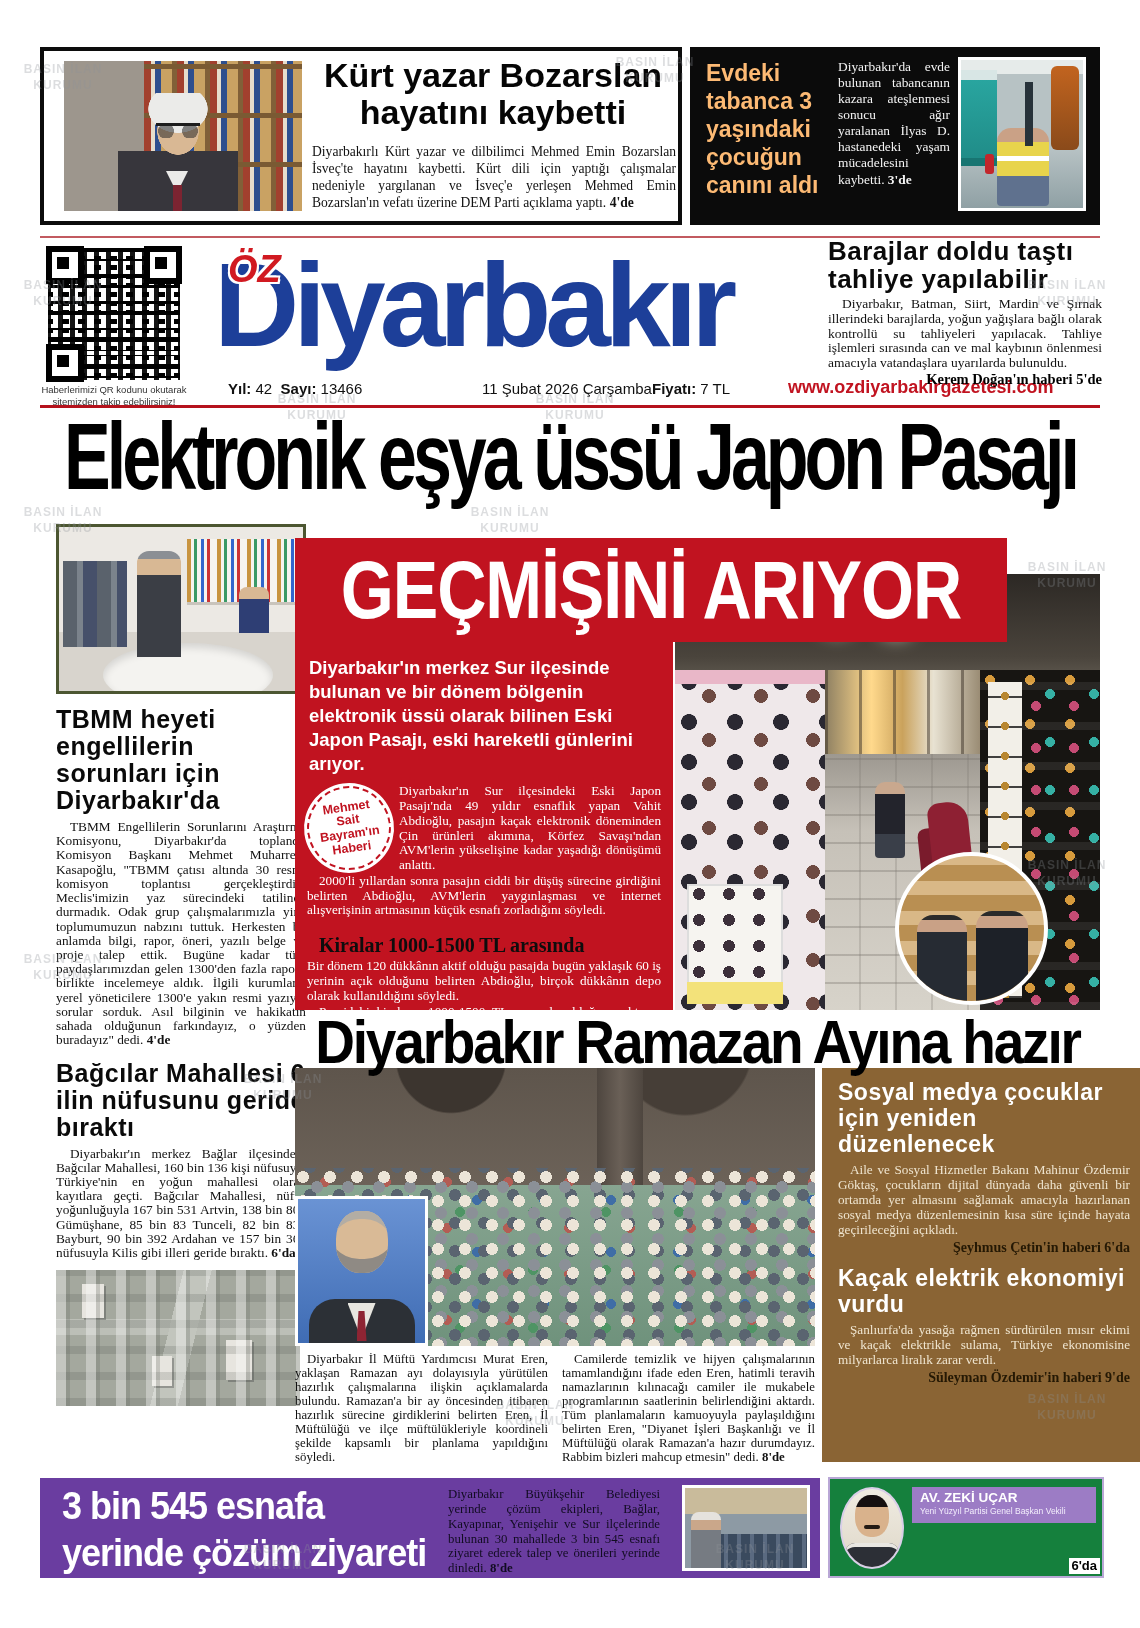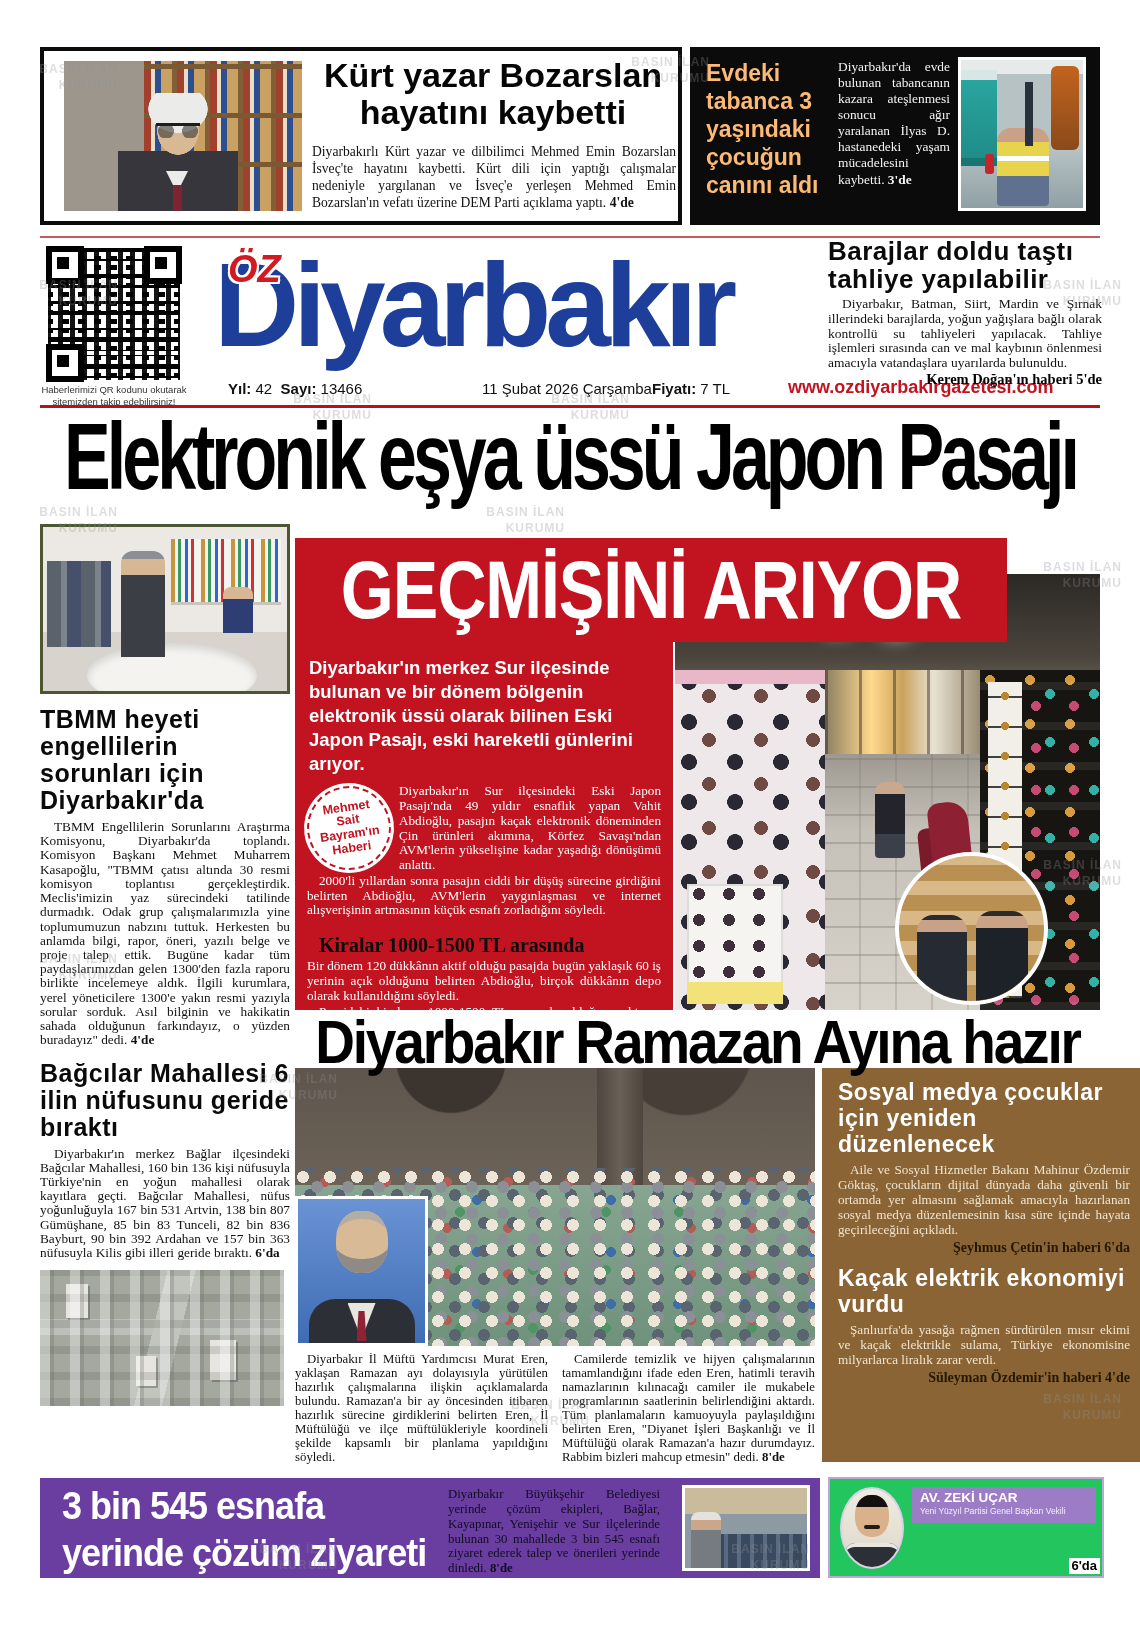--- a/index.html
+++ b/index.html
@@ -2,21 +2,21 @@
 <html><head>
 <meta charset="utf-8">
 <style>
   html,body{margin:0;padding:0;background:#fff;}
   #page{position:relative;width:1140px;height:1628px;background:#fff;overflow:hidden;
         font-family:"Liberation Serif",serif;}
   b{font-weight:bold;}
 
   
   .wm{position:absolute;z-index:9;pointer-events:none;opacity:.30;color:#8d9298;
-      font:800 12px/1.3 "Liberation Sans",sans-serif;text-align:right;width:110px;letter-spacing:1px;}
+      font:800 12px/1.3 "Liberation Sans",sans-serif;text-align:center;width:110px;letter-spacing:1px;}
 
   
   .tlbox{position:absolute;left:40px;top:47px;width:642px;height:178px;border:4px solid #0c0c0c;
          background:#fff;box-sizing:border-box;}
   .bzp{position:absolute;left:20px;top:10px;width:238px;height:150px;overflow:hidden;
        background:linear-gradient(90deg,#9d968d 0 80px,#caa76f 80px);}
   .bzp::before{content:"";position:absolute;left:80px;right:0;top:0;bottom:0;
        background-image:repeating-linear-gradient(0deg,transparent 0 44px,#7a5a33 44px 49px),
        repeating-linear-gradient(90deg,#a2402e 0 7px,#e7ddcb 7px 11px,#2e4f8e 11px 17px,#c9a263 17px 28px,#816038 28px 33px);}
   .bzp .fig{position:absolute;left:54px;bottom:0;width:120px;height:118px;
@@ -77,21 +77,21 @@
   .bar-head{margin:0 0 4px;font:800 26px/1.06 "Liberation Sans",sans-serif;letter-spacing:.5px;color:#0a0a0a;}
   .bar-body{margin:0;font:13.5px/1.09 "Liberation Serif",serif;text-align:justify;color:#111;text-indent:14px;}
   .bar-by{margin:1px 0 0;font:700 14.5px/1.1 "Liberation Serif",serif;text-align:right;color:#000;}
 
   
   .mainhead{position:absolute;left:40px;top:410px;width:1060px;text-align:center;z-index:2;}
   .mainhead span{display:inline-block;font:800 70px/1 "Liberation Sans",sans-serif;color:#000;
       letter-spacing:-4px;white-space:nowrap;transform:scale(1.0,1.34);transform-origin:center top;}
 
   
-  .rail{position:absolute;left:40px;top:524px;width:250px;height:946px;overflow:hidden;z-index:1;}
+  .rail{position:absolute;left:56px;top:524px;width:250px;height:946px;overflow:hidden;z-index:1;}
   .tbp{position:relative;width:244px;height:164px;border:3px solid #4c5631;overflow:hidden;
       background:linear-gradient(180deg,#ece9e4 0 64%,#d8d4cd 64%);}
   .tbp::before{content:"";position:absolute;right:6px;top:12px;width:110px;height:66px;
       background-color:#f6f4f0;
       background-image:repeating-linear-gradient(90deg,#c89440 0 4px,transparent 4px 7px,#3a9a66 7px 10px,transparent 10px 14px,#3366cc 14px 17px,transparent 17px 20px,#cc3333 20px 23px,transparent 23px 30px);
       background-size:100% 14px;background-repeat:repeat-y;box-shadow:inset 0 -3px #c9c4bc;}
   .tbp::after{content:"";position:absolute;left:44px;bottom:-16px;width:170px;height:64px;border-radius:50%;
       background:#f4f3f0;box-shadow:inset 0 4px 8px rgba(0,0,0,.14);}
   .tbp .f1{position:absolute;left:78px;top:24px;width:44px;height:106px;border-radius:12px 12px 0 0;z-index:1;
       background:linear-gradient(180deg,#8b8f94 0 8px,#d8b894 8px 24px,#3b3e45 24px);}
@@ -226,21 +226,21 @@
   .purp-body{position:absolute;left:408px;top:9px;width:212px;margin:0;
       font:12.8px/1.16 "Liberation Serif",serif;color:#120c22;text-align:justify;}
   .esp{position:absolute;left:642px;top:7px;width:122px;height:80px;border:3px solid #fff;overflow:hidden;
       background:linear-gradient(180deg,#c9bb9b 0 26px,#8d9aa4 26px);}
   .esp::before{content:"";position:absolute;left:30px;right:0;bottom:0;height:34px;
       background:repeating-linear-gradient(90deg,#3a4a5e 0 9px,#5a6a80 9px 13px);}
   .esp::after{content:"";position:absolute;left:6px;bottom:0;width:30px;height:56px;border-radius:8px 8px 0 0;
       background:linear-gradient(180deg,#e5e2dd 0 8px,#caa78a 8px 18px,#767b82 18px);}
 
   
-  .adbox{position:absolute;left:828px;top:1477px;width:276px;height:101px;background:#22c55e;
+  .adbox{position:absolute;left:828px;top:1477px;width:276px;height:101px;background:#15803d;
       border:2px solid #b9a7d6;box-sizing:border-box;z-index:1;}
   .zk{position:absolute;left:10px;top:8px;width:64px;height:82px;border-radius:50%;overflow:hidden;
       background:linear-gradient(180deg,#f0ece2,#ded7c8);border:2px solid #d9cfe8;box-sizing:border-box;}
   .zk::before{content:"";position:absolute;left:50%;top:6px;transform:translateX(-50%);width:34px;height:42px;
       border-radius:45%;background:linear-gradient(180deg,#151010 0 12px,#d9b28c 12px);}
   .zk::after{content:"";position:absolute;left:50%;bottom:-4px;transform:translateX(-50%);width:54px;height:28px;
       border-radius:10px 10px 0 0;background:#2c2f36;box-shadow:inset 0 6px 0 -2px #e9e7e2;}
   .zk i{position:absolute;left:50%;top:36px;transform:translateX(-50%);width:16px;height:4px;border-radius:2px;
       background:#241b15;z-index:1;}
   .ad-bar{position:absolute;left:82px;top:8px;width:184px;height:36px;background:#9c7cc5;color:#fff;
@@ -384,21 +384,21 @@
     <p>Diyarbakır İl Müftü Yardımcısı Murat Eren, yaklaşan Ramazan ayı dolayısıyla yürütülen hazırlık çalışmalarına ilişkin açıklamalarda bulundu. Ramazan'a bir ay öncesinden itibaren hazırlık sürecine girdiklerini belirten Eren, İl Müftülüğü ve ilçe müftülükleriyle koordineli şekilde kapsamlı bir planlama yapıldığını söyledi.</p>
     <p><span>Camilerde temizlik ve hijyen çalışmalarının tamamlandığını ifade eden Eren, hatimli teravih namazlarının kılınacağı camiler ile mukabele programlarının saatlerinin belirlendiğini aktardı. Tüm planlamaların kamuoyuyla paylaşıldığını belirten Eren, "Diyanet İşleri Başkanlığı ve İl Müftülüğü olarak Ramazan'a hazır durumdayız. Rabbim bizleri mahcup etmesin" dedi. </span><b>8'de</b></p>
   </div>
 
   <section class="brown">
     <h2 class="br-head">Sosyal medya çocuklar için yeniden düzenlenecek</h2>
     <p class="br-body">Aile ve Sosyal Hizmetler Bakanı Mahinur Özdemir Göktaş, çocukların dijital dünyada daha güvenli bir ortamda yer almasını sağlamak amacıyla hazırlanan sosyal medya düzenlemesinin kısa süre içinde hayata geçirileceğini açıkladı.</p>
     <p class="br-by">Şeyhmus Çetin'in haberi 6'da</p>
     <h2 class="br-head k">Kaçak elektrik ekonomiyi vurdu</h2>
     <p class="br-body">Şanlıurfa'da yasağa rağmen sürdürülen mısır ekimi ve kaçak elektrikle sulama, Türkiye ekonomisine milyarlarca liralık zarar verdi.</p>
-    <p class="br-by">Süleyman Özdemir'in haberi 4'de</p>
+    <p class="br-by">Süleyman Özdemir'in haberi 9'de</p>
   </section>
 
   <section class="purp">
     <h2 class="purp-head">
       <span>3 bin 545 esnafa</span><br>
       <span>yerinde çözüm ziyareti</span>
     </h2>
     <p class="purp-body"><span>Diyarbakır Büyükşehir Belediyesi yerinde çözüm ekipleri, Bağlar, Kayapınar, Yenişehir ve Sur ilçelerinde bulunan 30 mahallede 3 bin 545 esnafı ziyaret ederek talep ve önerileri yerinde dinledi. </span><b>8'de</b></p>
     <div class="esp"></div>
   </section>

